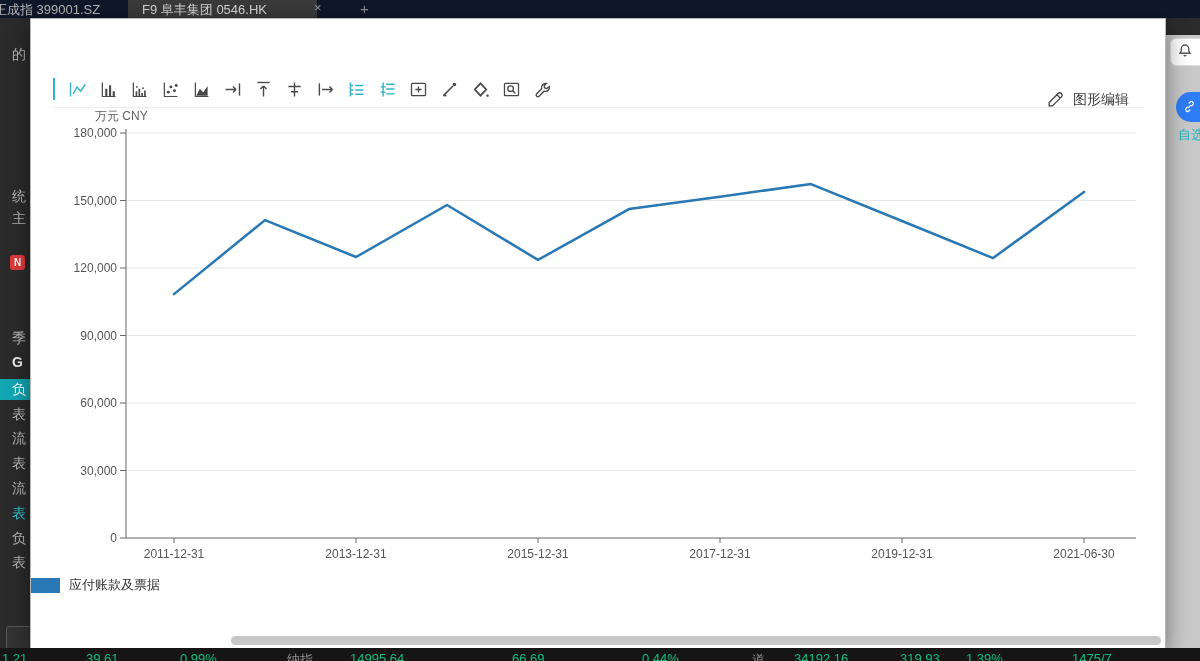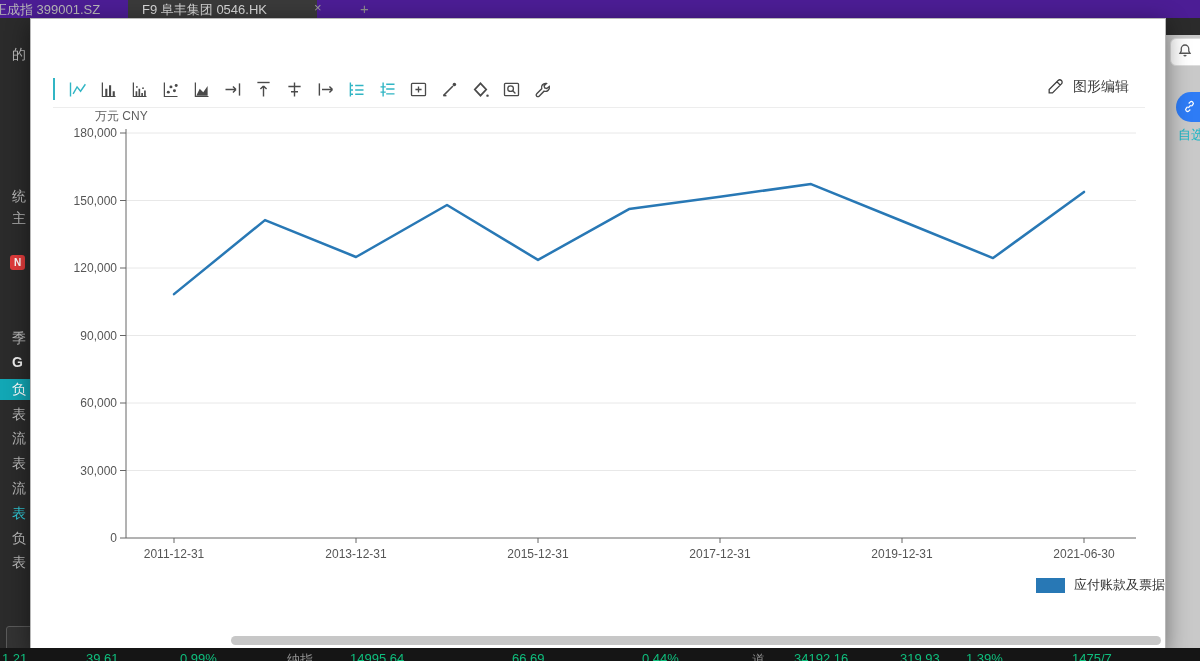--- a/index.html
+++ b/index.html
@@ -4,21 +4,21 @@
 <style>
   html,body{margin:0;padding:0}
   body{
     width:1200px;height:661px;overflow:hidden;position:relative;
     background:#2b2b2b;font-family:"Liberation Sans","DejaVu Sans",sans-serif;
     -webkit-font-smoothing:antialiased;
   }
   .abs{position:absolute}
 
   
-  .tabstrip{left:0;top:0;width:1200px;height:18px;background:#4c1d95;overflow:hidden}
+  .tabstrip{left:0;top:0;width:1200px;height:18px;background:#0f172a;overflow:hidden}
   .tab1{left:-6px;top:1px;color:#b9b9b9;font-size:13px;white-space:nowrap}
   .tab2{left:128px;top:0;width:189px;height:18px;background:#3a3a3a}
   .tab2 .lbl{position:absolute;left:14px;top:1px;color:#d6d6d6;font-size:13px;white-space:nowrap}
   .tab-close{position:absolute;left:186px;top:0px;color:#9a9a9a;font-size:13px}
   .tab-plus{left:360px;top:0px;color:#8f8f8f;font-size:15px}
 
   
   .sb-item{position:absolute;left:12px;color:#b9b9b9;font-size:14px;white-space:nowrap;z-index:2}
   .sb-item.bright{color:#f0f0f0;font-weight:bold}
   .sb-item.teal{color:#2fc6d4}
@@ -54,28 +54,28 @@
   .winbtn{position:absolute;top:4px;width:22px;height:20px;background:none;border:none;cursor:pointer;padding:0}
   .winbtn svg{display:block;margin:auto}
   .btn-max{right:34px}
   .btn-close{right:8px}
 
   .toolbar{left:22px;top:54px;height:32px;display:flex;align-items:center}
   .tb-rule{width:2px;height:22px;background:#31b5c4;margin-right:7px}
   .tb{width:26px;height:26px;border:none;background:none;padding:0;margin:0 2.5px;cursor:pointer;
       color:#4a4a4a;display:flex;align-items:center;justify-content:center}
   .tb.act{color:#31b5c4}
-  .edit-area{left:auto;right:36px;top:58px;display:flex;align-items:flex-end;color:#3d3d3d;position:absolute}
+  .edit-area{left:auto;right:36px;top:71px;display:flex;align-items:flex-end;color:#3d3d3d;position:absolute}
   .edit-area svg{margin-right:8px}
   .edit-label{font-size:14px;color:#3d3d3d}
   .toolbar-sep{left:22px;top:88px;width:1092px;height:1px;background:#ededed}
 
   .unit-label{left:64px;top:89px;font-size:12px;color:#5e5e5e}
   .chart-svg{left:0;top:82px}
-  .legend{left:0;top:557px;width:100%;text-align:right;height:20px}
+  .legend{left:0;top:557px;width:100%;text-align:left;height:20px}
   .legend-inner{display:inline-flex;align-items:center}
   .legend-swatch{width:29px;height:15px;display:inline-block;margin-right:9px}
   .legend-text{font-size:13px;color:#333}
 
   .hscroll-thumb{left:200px;top:617px;width:930px;height:9px;border-radius:4.5px;background:#c7c7c7}
 </style>
 </head>
 <body>
 
 <div class="abs tabstrip">

